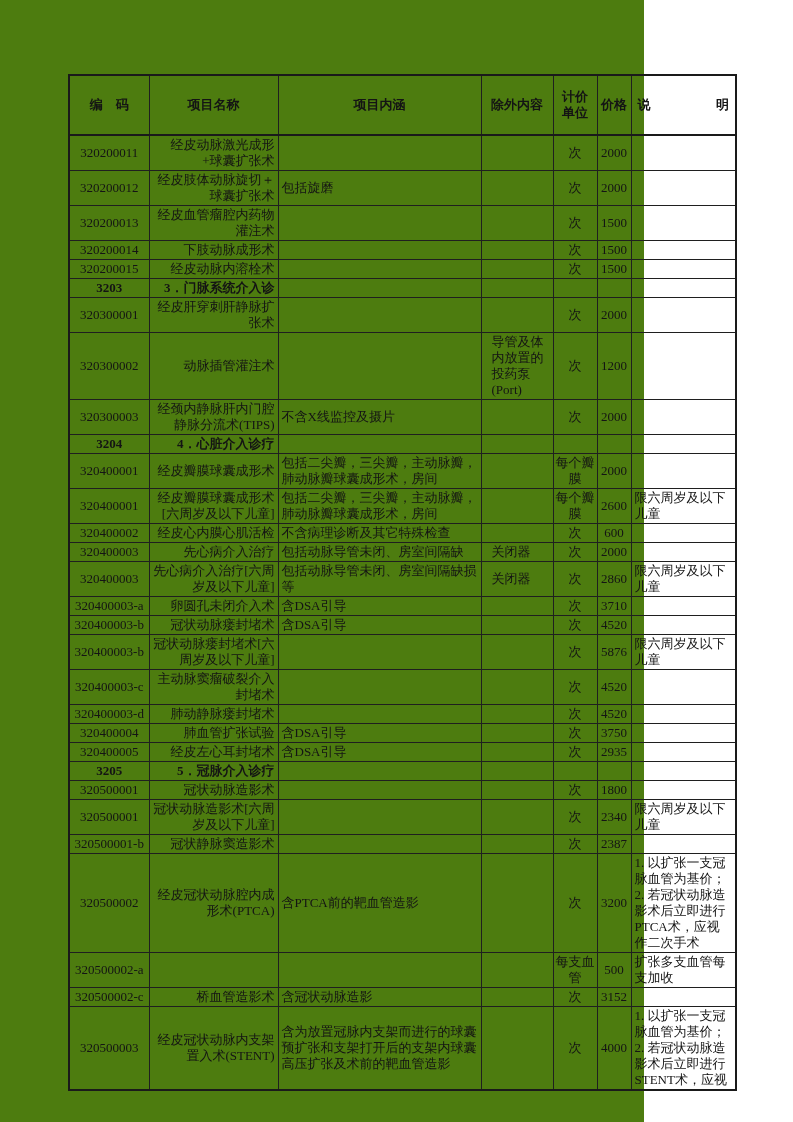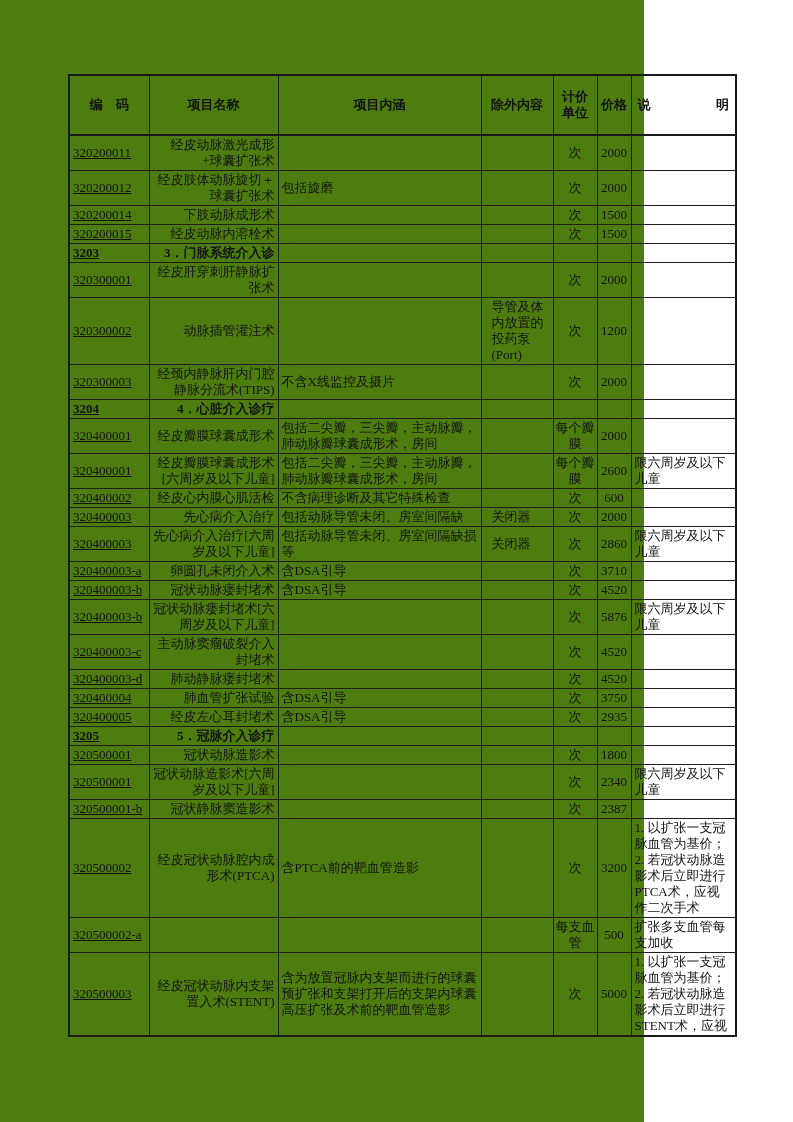--- a/index.html
+++ b/index.html
@@ -50,21 +50,21 @@
     font-weight: bold;
     text-align: center;
     height: 26px;
     border-bottom: 2px solid #1a1a1a;
     padding: 1px 2px;
   }
   thead th.th-unit { padding: 13px 0; }
   thead th.th-unit span { display: inline-block; width: 28px; }
   thead th.th-note { text-align: justify; text-align-last: justify; padding: 7px 6px; }
 
-  td.c-code     { text-align: left; text-decoration: underline; }
+  td.c-code     { text-align: center; }
   td.c-name     { text-align: right; }
   td.c-content  { text-align: left; }
   td.c-excluded { text-align: left; padding-left: 10px; }
   td.c-unit     { text-align: center; padding: 1px 1px; }
   td.c-price    { text-align: center; padding: 1px 1px; }
   td.c-note     { text-align: left; }
 
   tr.section td { font-weight: bold; }
   tbody tr { min-height: 17px; }
   tbody td { height: 15px; }
@@ -108,20 +108,29 @@
           <tr>
             <td class="c-code">320200012</td>
             <td class="c-name">经皮肢体动脉旋切＋球囊扩张术</td>
             <td class="c-content">包括旋磨</td>
             <td class="c-excluded"></td>
             <td class="c-unit">次</td>
             <td class="c-price">2000</td>
             <td class="c-note"></td>
           </tr>
           <tr>
+            <td class="c-code">320200013</td>
+            <td class="c-name">经皮血管瘤腔内药物灌注术</td>
+            <td class="c-content"></td>
+            <td class="c-excluded"></td>
+            <td class="c-unit">次</td>
+            <td class="c-price">1500</td>
+            <td class="c-note"></td>
+          </tr>
+          <tr>
             <td class="c-code">320200014</td>
             <td class="c-name">下肢动脉成形术</td>
             <td class="c-content"></td>
             <td class="c-excluded"></td>
             <td class="c-unit">次</td>
             <td class="c-price">1500</td>
             <td class="c-note"></td>
           </tr>
           <tr>
             <td class="c-code">320200015</td>
@@ -333,24 +342,33 @@
           <tr>
             <td class="c-code">320500002-a</td>
             <td class="c-name"></td>
             <td class="c-content"></td>
             <td class="c-excluded"></td>
             <td class="c-unit">每支血管</td>
             <td class="c-price">500</td>
             <td class="c-note">扩张多支血管每支加收</td>
           </tr>
           <tr>
+            <td class="c-code">320500002-c</td>
+            <td class="c-name">桥血管造影术</td>
+            <td class="c-content">含冠状动脉造影</td>
+            <td class="c-excluded"></td>
+            <td class="c-unit">次</td>
+            <td class="c-price">3152</td>
+            <td class="c-note"></td>
+          </tr>
+          <tr>
             <td class="c-code">320500003</td>
             <td class="c-name">经皮冠状动脉内支架置入术(STENT)</td>
             <td class="c-content">含为放置冠脉内支架而进行的球囊预扩张和支架打开后的支架内球囊高压扩张及术前的靶血管造影</td>
             <td class="c-excluded"></td>
             <td class="c-unit">次</td>
-            <td class="c-price">5000</td>
+            <td class="c-price">4000</td>
             <td class="c-note">1. 以扩张一支冠脉血管为基价；2. 若冠状动脉造影术后立即进行STENT术，应视</td>
           </tr>
         </tbody>
     </table>
   </div>
 </div>
 
 </body></html>

